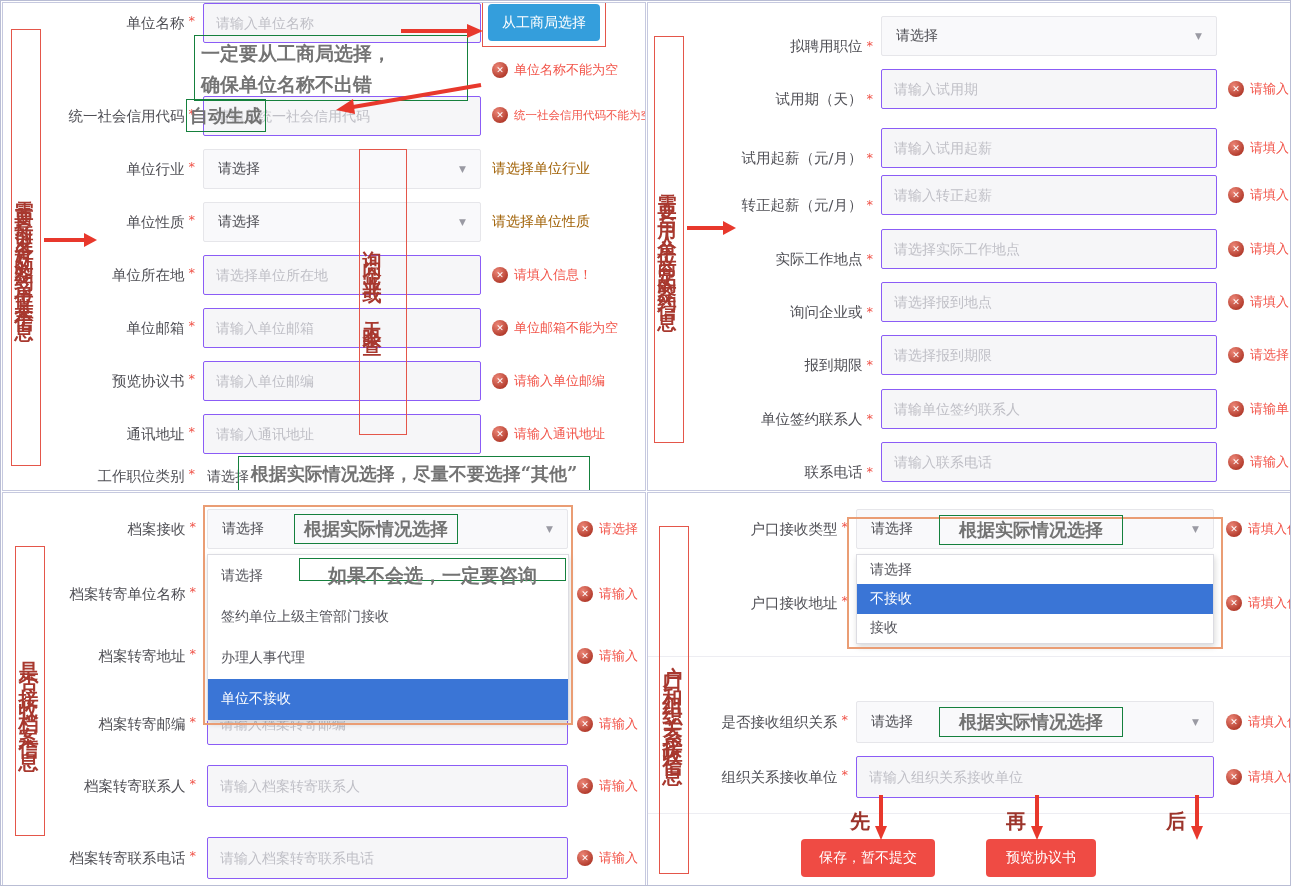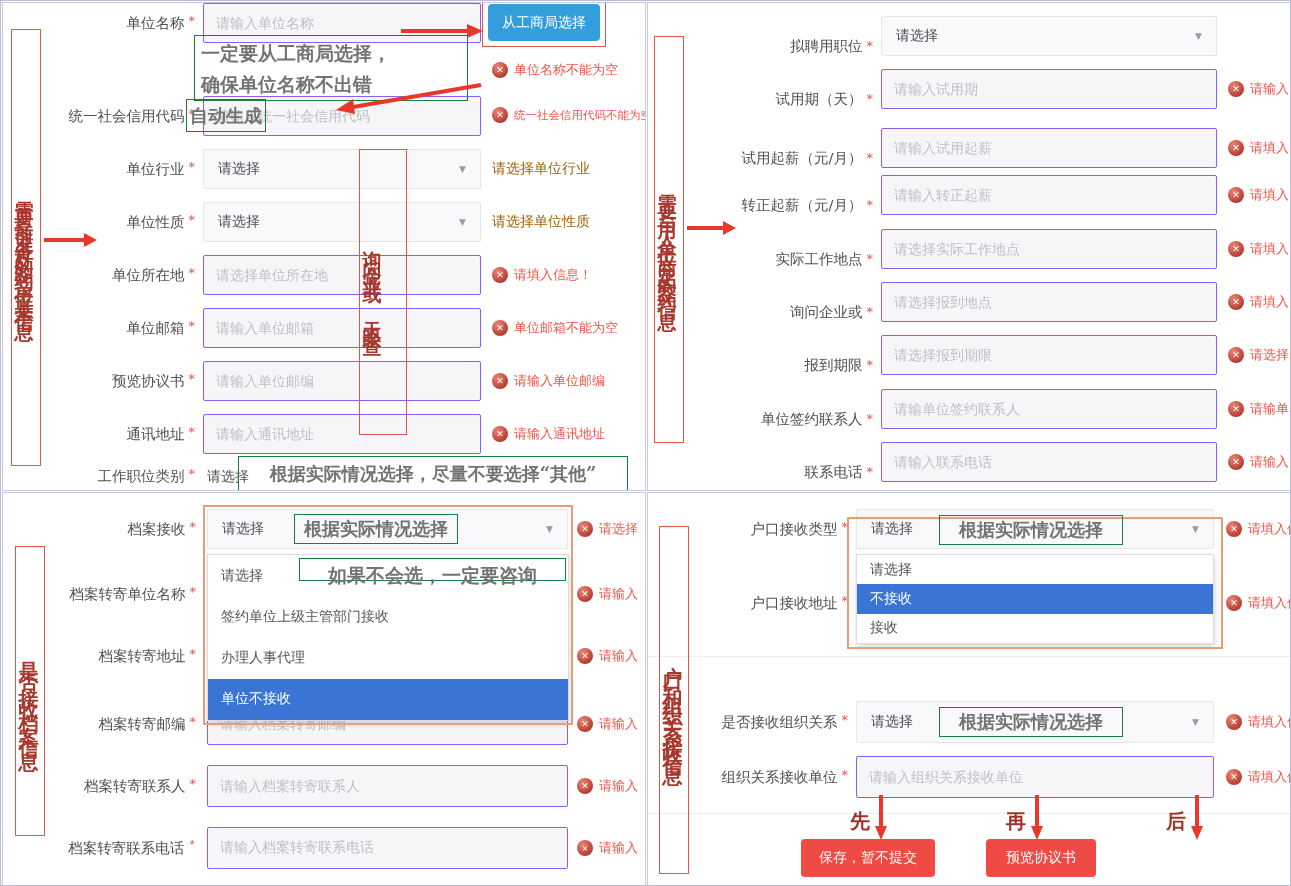--- a/index.html
+++ b/index.html
@@ -189,21 +189,21 @@
         </div>
     </div>
 
     <div class="row" style="top:456px;height:34px;">
       <div class="lbl">
           <span>工作职位类别</span>
           <span class="req">*</span>
         </div>
       <div class="valtxt" style="left:204px;top:9px;">请选择</div>
     </div>
-    <div class="rnote" style="left:235px;top:453px;width:390px;height:38px;font-size:18px;line-height:34px;padding:0 4px;">根据实际情况选择，尽量不要选择“其他”</div>
+    <div class="rnote" style="left:235px;top:453px;width:352px;height:38px;font-size:18px;line-height:34px;padding:0 4px;">根据实际情况选择，尽量不要选择“其他”</div>
 
     <div class="vside" style="left:356px;top:146px;width:48px;height:286px;font-size:19px;letter-spacing:8px;padding-top:12px;text-align:center;">询问企业或“天眼查”</div>
   </div>
 
   <div class="q" id="q-tr">
     <div class="vside" style="left:6px;top:33px;width:30px;height:407px;font-size:19px;letter-spacing:9px;padding-top:5px;">需要与用人单位商定的签约信息</div>
     <svg class="arrow" style="left:39px;top:217px;" width="50" height="16">
       <line x1="0" y1="8" x2="36" y2="8" stroke="#e8382c" stroke-width="4"></line>
         <polygon points="36,1 49,8 36,15" fill="#e8382c"></polygon>
     </svg>
@@ -373,21 +373,21 @@
           <span>档案转寄联系人</span>
           <span class="req">*</span>
         </div>
       <input class="ipt" placeholder="请输入档案转寄联系人" style="">
       <div class="err">
           <span class="eico"></span>
           <span>请输入</span>
         </div>
     </div>
 
-    <div class="row" style="top:334px;font-family:Liberation Mono, monospace;">
+    <div class="row" style="top:344px;">
       <div class="lbl">
           <span>档案转寄联系电话</span>
           <span class="req">*</span>
         </div>
       <input class="ipt" placeholder="请输入档案转寄联系电话" style="">
       <div class="err">
           <span class="eico"></span>
           <span>请输入</span>
         </div>
     </div>

